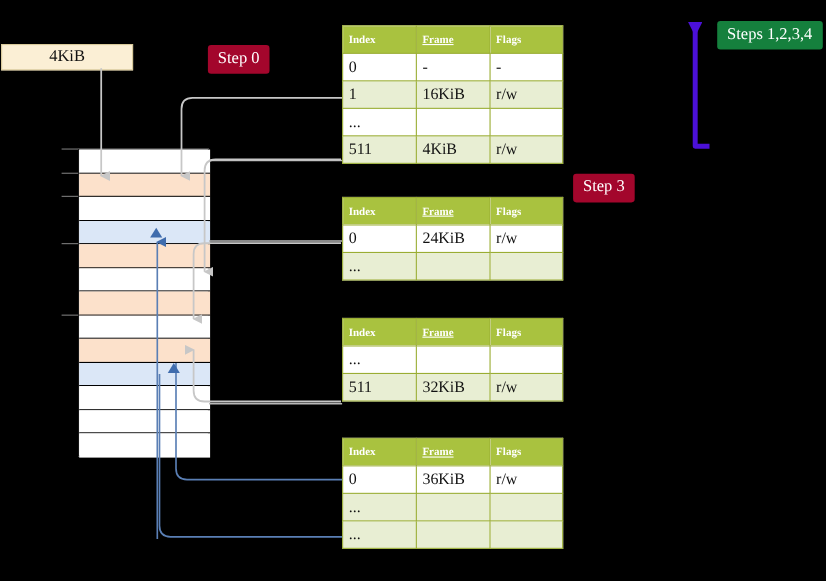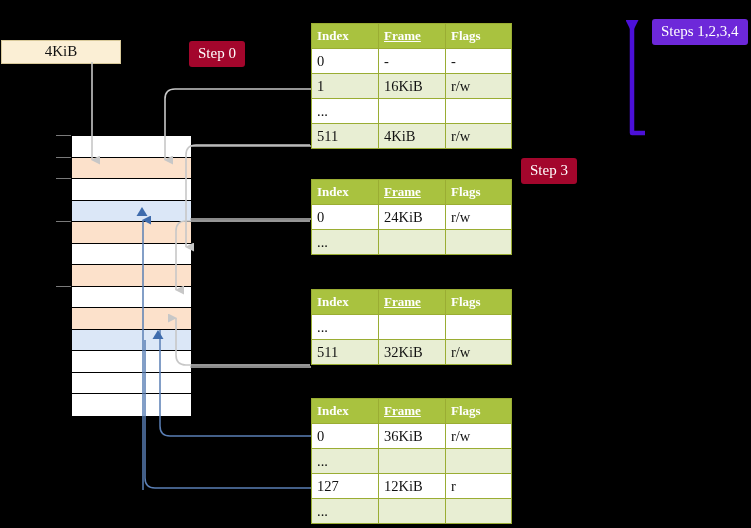--- a/index.html
+++ b/index.html
@@ -26,21 +26,21 @@
     position: absolute;
     color: #ffffff;
     font-family: "Liberation Serif", serif;
     font-size: 15px;
     line-height: 1;
     padding: 5px 9px 6px 9px;
     border-radius: 3px;
     white-space: nowrap;
   }
   .badge-red   { background: #a3062c; }
-  .badge-blue  { background: #6d28d9; }
+  .badge-blue  { background: #15803d; }
 
   
   .mem-label {
     position: absolute;
     background: #fbefd5;
     border: 1px solid #d8c99a;
     color: #111111;
     font-size: 15px;
     text-align: center;
     line-height: 20px;
@@ -63,21 +63,21 @@
     text-align: left;
     vertical-align: middle;
     color: #111111;
     overflow: hidden;
     white-space: nowrap;
   }
   .ptable th {
     background: #a9c23f;
     color: #ffffff;
     font-weight: bold;
-    font-size: 13px;
+    font-size: 10px;
   }
   .ptable td.c0 { width: 56px; }
   .ptable td.c1 { width: 56px; }
   .ptable td.c2 { width: 55px; }
   .ptable th.c0 { width: 56px; }
   .ptable th.c1 { width: 56px; text-decoration: underline; }
   .ptable th.c2 { width: 55px; margin-top: 21px; }
   .ptable tr.alt td { background: #e8eed3; }
   .ptable tr.plain td { background: #ffffff; }
   .ptable td.hl { background: #fbf79b; }
@@ -253,25 +253,20 @@
           <tr class="plain">
             <td class="c0">0</td>
             <td class="c1">36KiB</td>
             <td class="c2">r/w</td>
           </tr>
           <tr class="alt">
             <td class="c0">...</td>
             <td class="c1"></td>
             <td class="c2"></td>
           </tr>
-          <tr class="plain">
-            <td class="c0">127</td>
-            <td class="c1">12KiB</td>
-            <td class="c2">r</td>
-          </tr>
           <tr class="alt">
             <td class="c0">...</td>
             <td class="c1"></td>
             <td class="c2"></td>
           </tr>
         </tbody>
       </table>
     </div>
 
   <svg class="overlay" viewBox="0 0 751 528">

